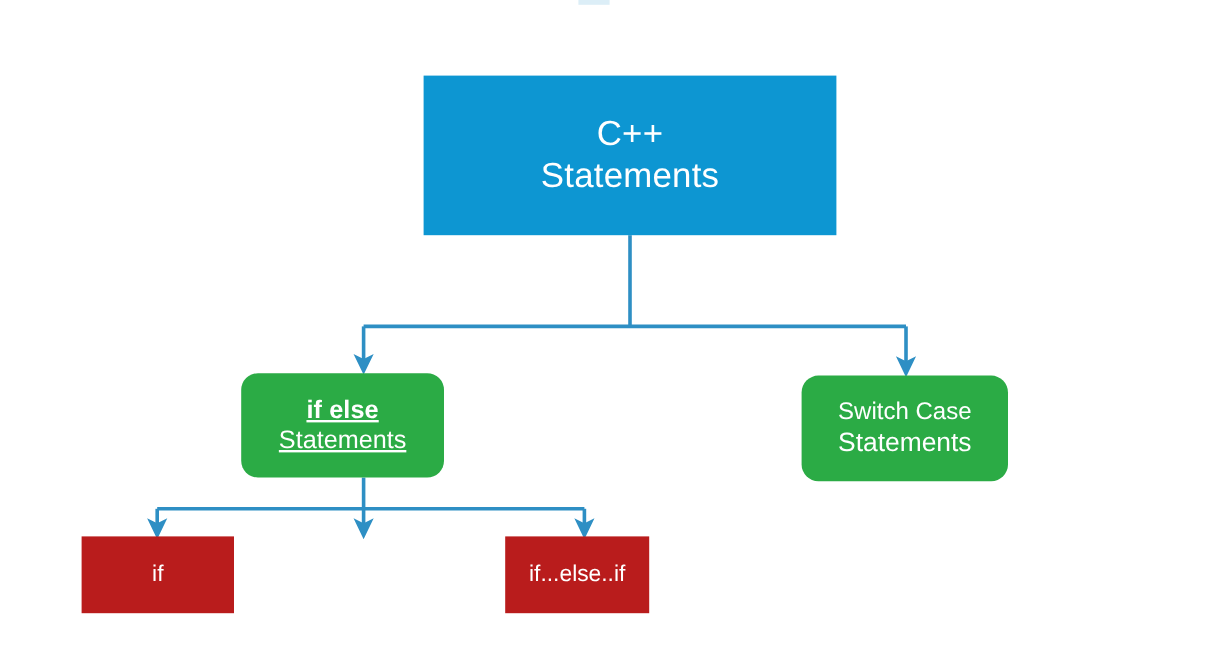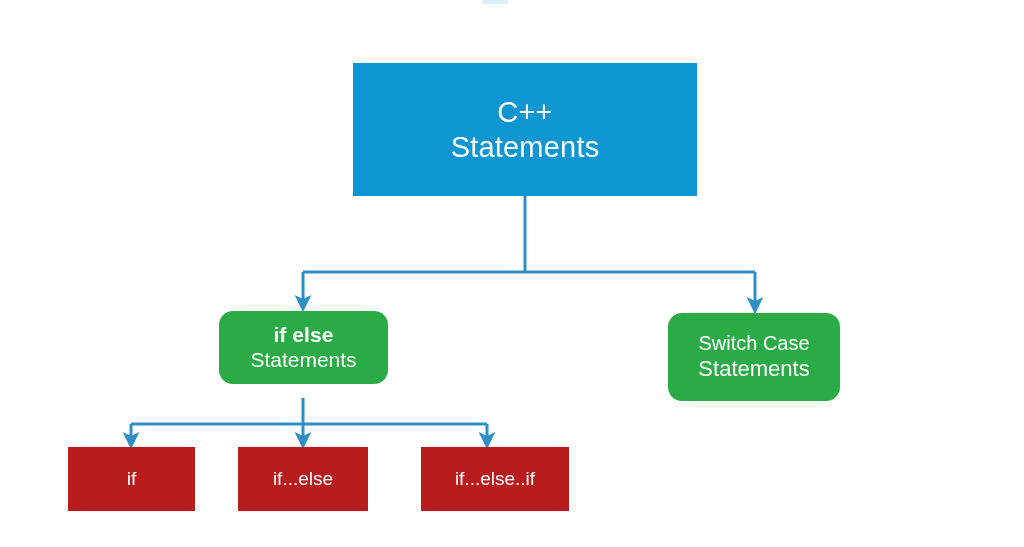--- a/index.html
+++ b/index.html
@@ -61,24 +61,25 @@
     font-weight: 400;
     letter-spacing: 0.2px;
   }
 
   
   .node-green {
     background: #2bab45;
     border-radius: 14px;
   }
   .node-ifelse {
-    left: 219px;
+    left: 201px;
     top: 311px;
     width: 169px;
-    height: 73px;
+    height: 87px;
+    text-decoration: underline;
   }
   .node-ifelse .ln1 {
     font-size: 21px;
     font-weight: 700;
     letter-spacing: 0.1px;
   }
   .node-ifelse .ln2 {
     font-size: 21px;
     font-weight: 400;
   }
@@ -112,21 +113,21 @@
   }
   .node-ifelse2 {
     left: 238px;
     top: 447px;
     width: 130px;
     height: 64px;
   }
   .node-ifelseif {
     left: 421px;
     top: 447px;
-    width: 148px;
+    width: 120px;
     height: 64px;
   }
 
   
   .top-artifact {
     position: absolute;
     left: 482px;
     top: 0px;
     width: 26px;
     height: 4px;
@@ -176,21 +177,18 @@
 
   <div class="node node-green node-switch">
     <span class="ln1">Switch Case</span>
     <span class="ln2">Statements</span>
   </div>
 
   <div class="node node-red node-if">
     <span>if</span>
   </div>
 
-  <div class="node node-red node-ifelse2">
-    <span>if...else</span>
-  </div>
 
   <div class="node node-red node-ifelseif">
     <span>if...else..if</span>
   </div>
 
 </div>
 
 </body></html>

